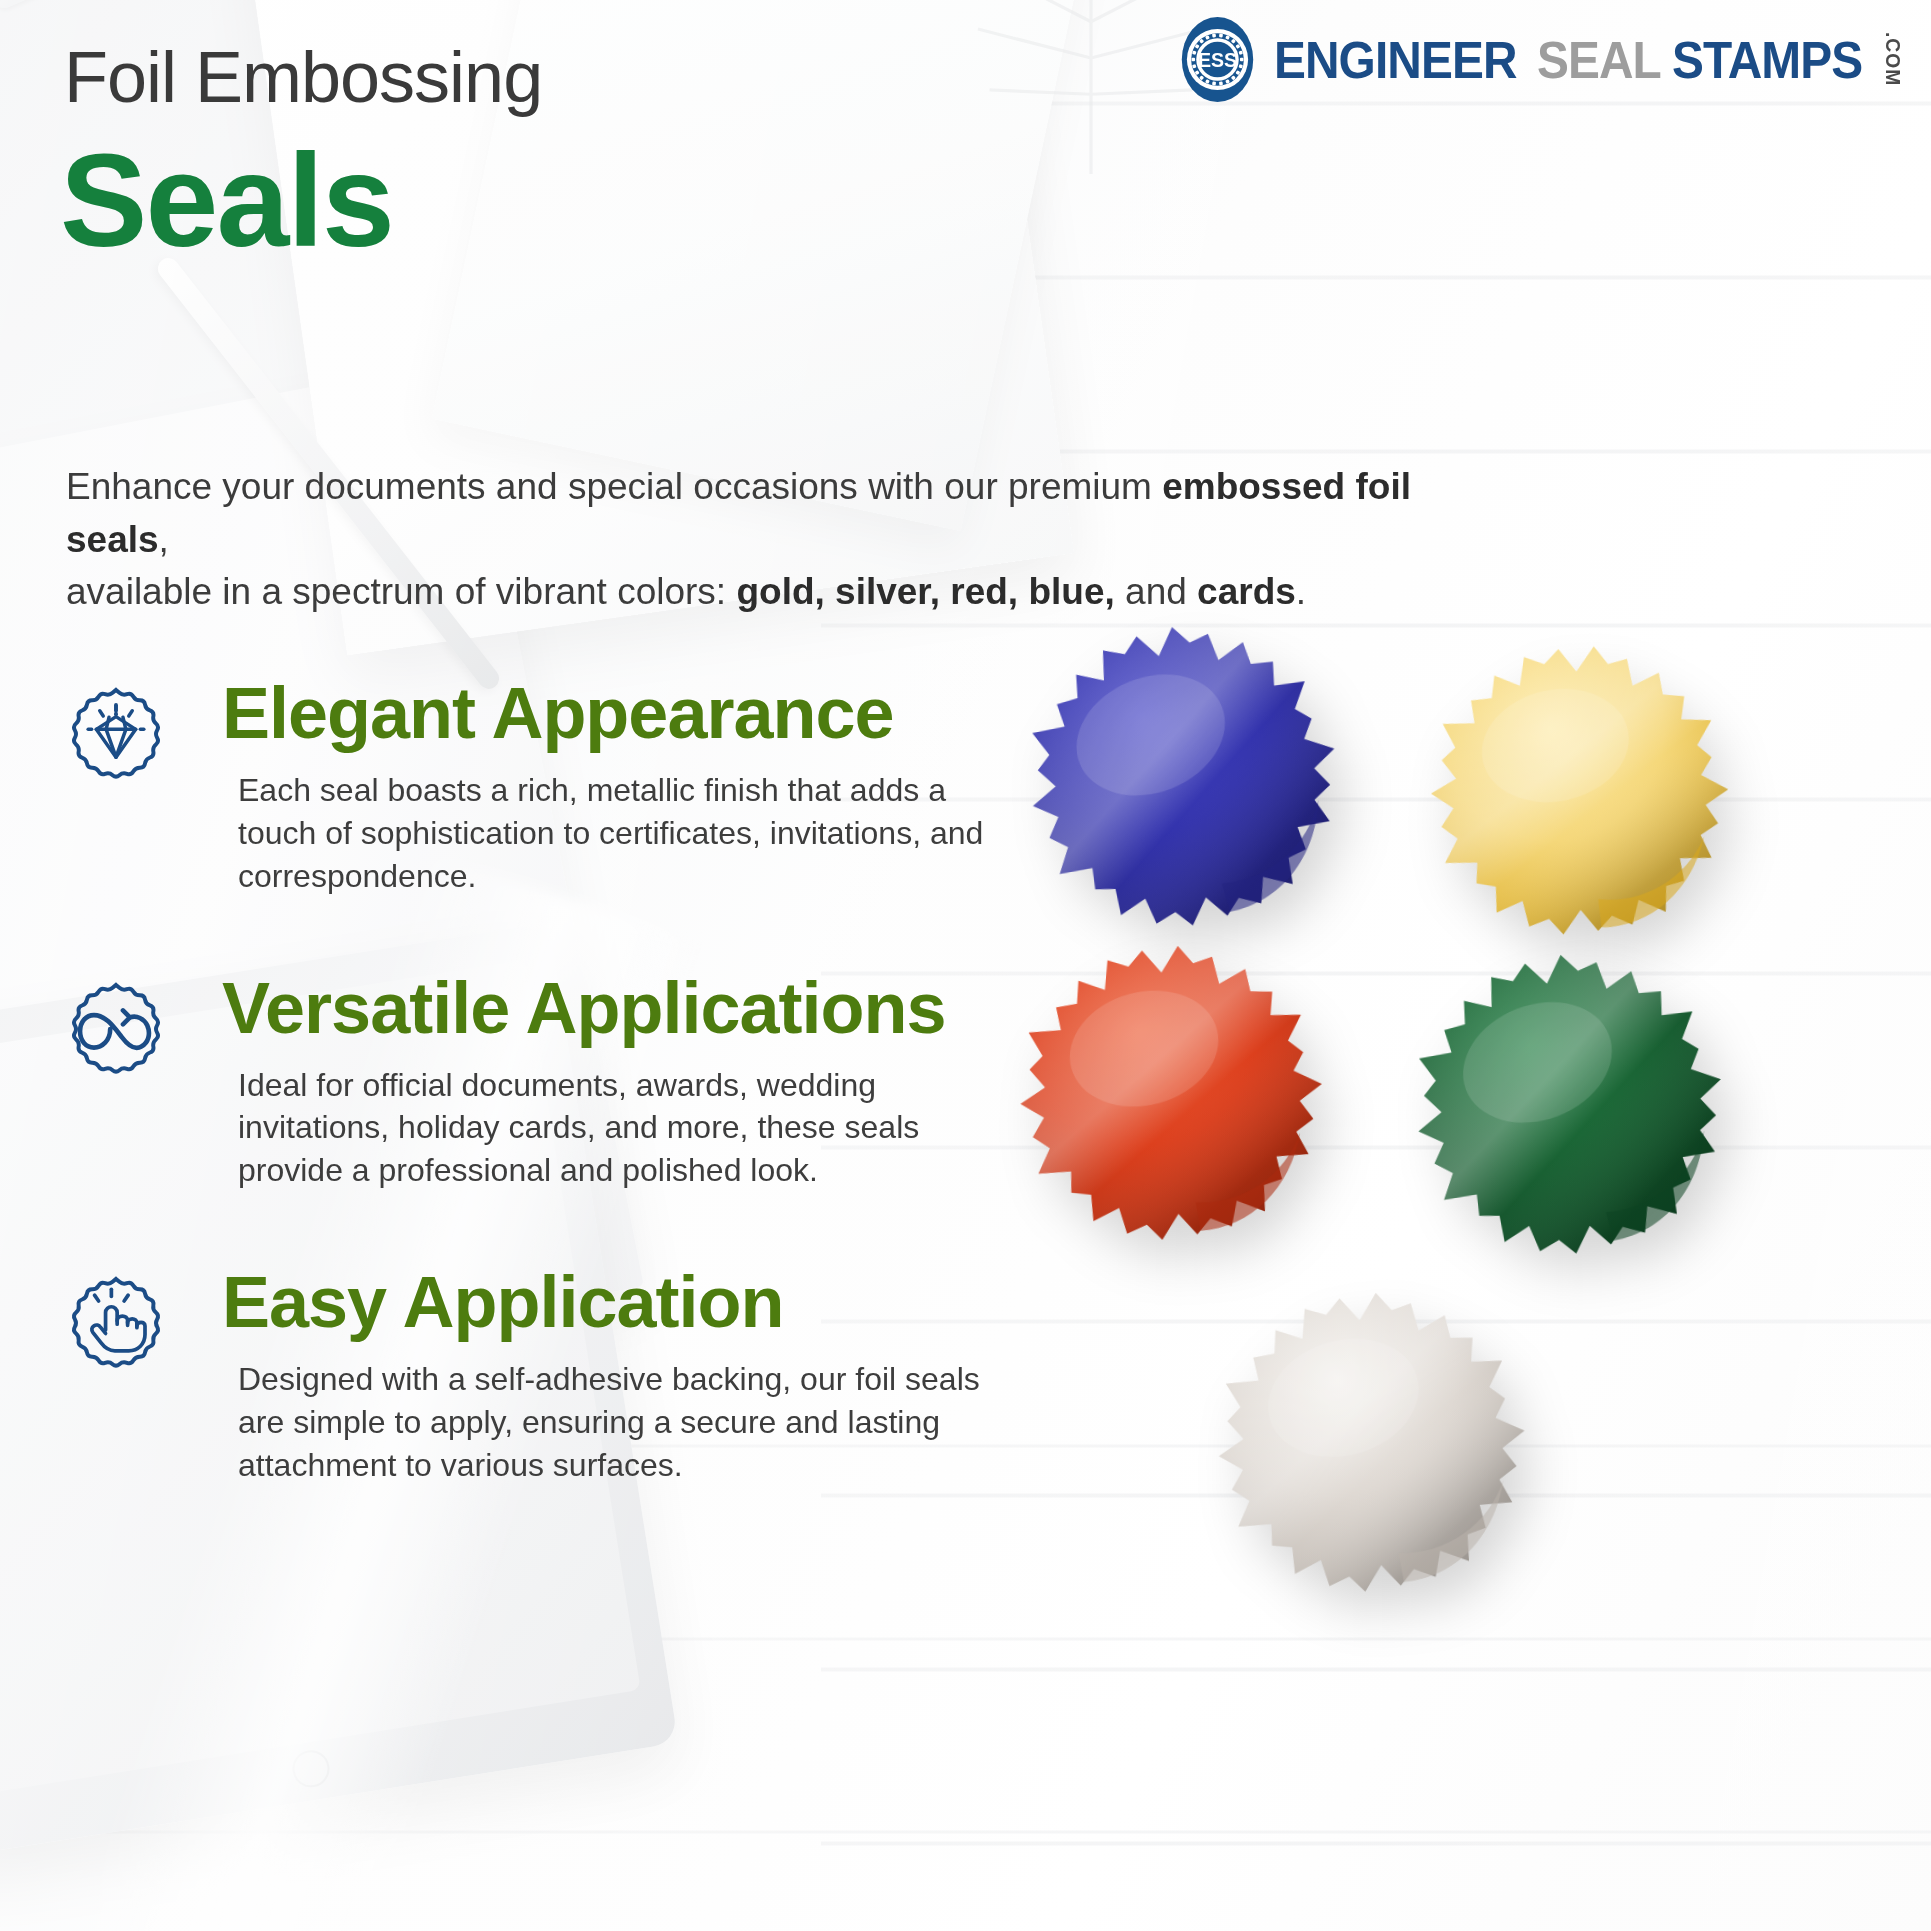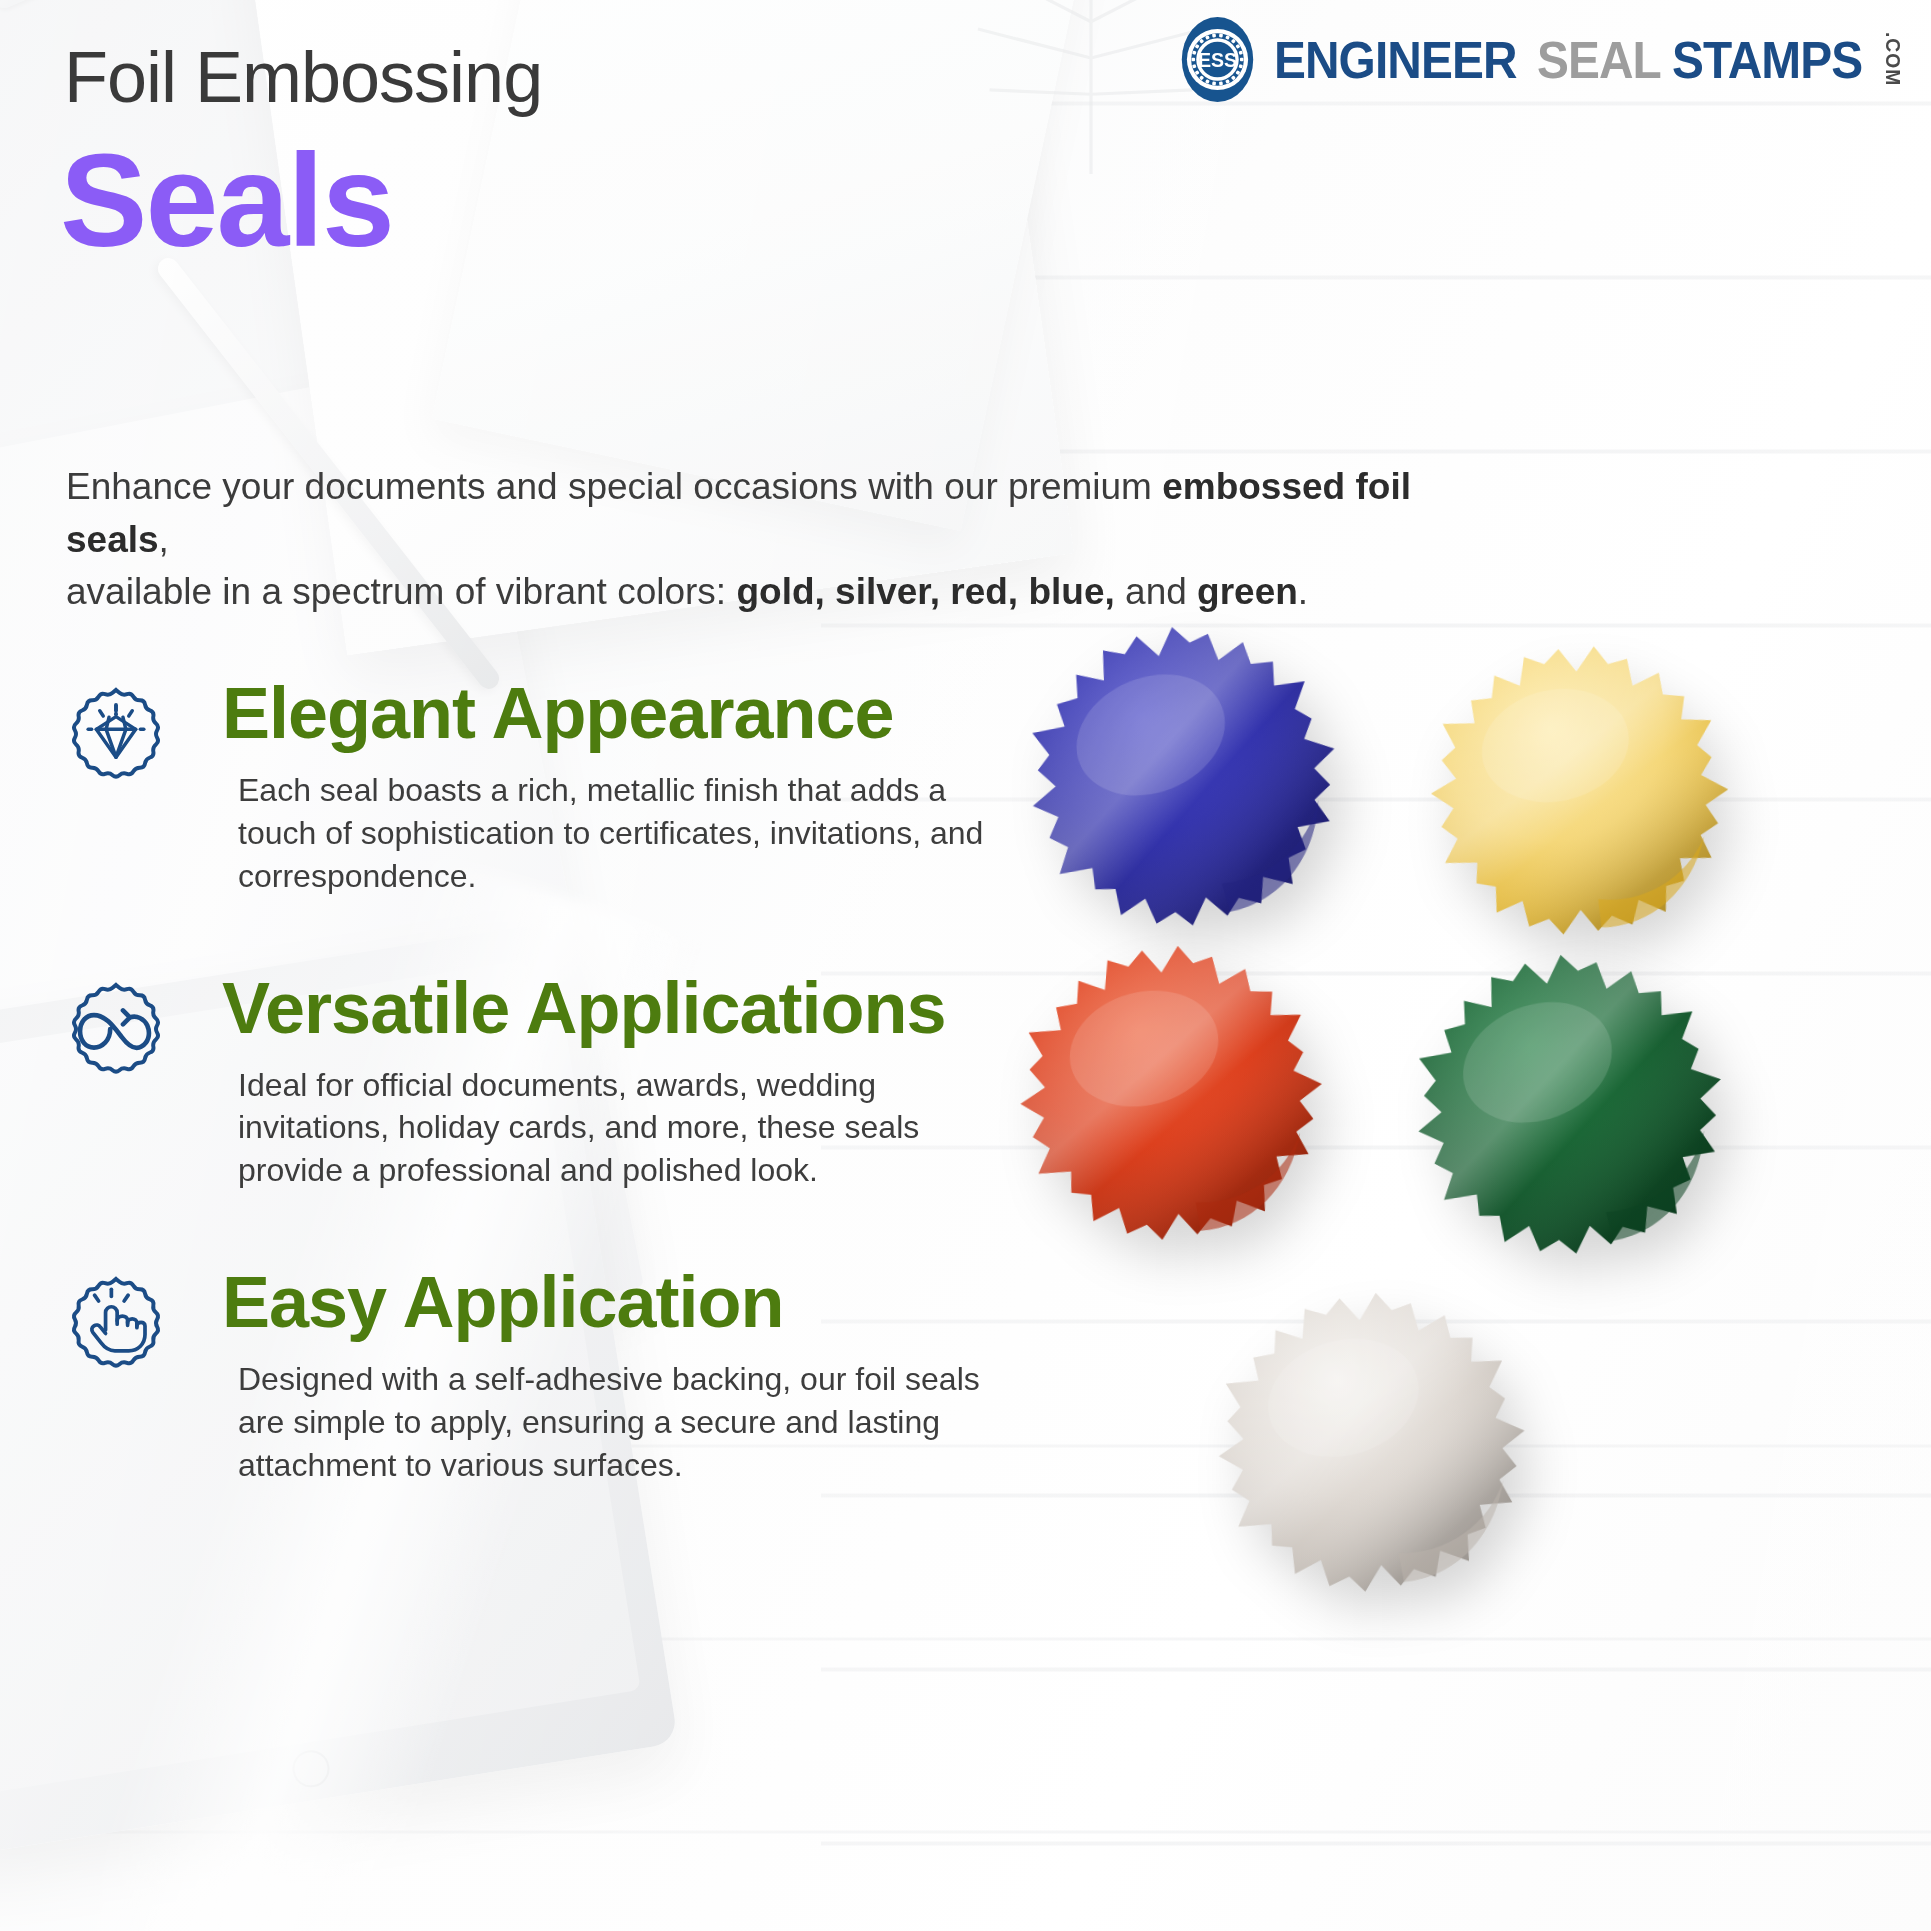--- a/index.html
+++ b/index.html
@@ -183,21 +183,21 @@
 
   
   .h-top{
     position:absolute;left:64px;top:41px;
     font-size:72px;font-weight:300;color:#3a3a3a;
     letter-spacing:-1px;line-height:1;
     white-space:nowrap;
   }
   .h-main{
     position:absolute;left:60px;top:135px;
-    font-size:131px;font-weight:bold;color:#8b5cf6;
+    font-size:131px;font-weight:bold;color:#15803d;
     letter-spacing:-1.9px;line-height:1;
   }
 
   
   .intro{
     position:absolute;left:66px;top:424px;
     width:1429px;
     font-size:37px;line-height:1.42;color:#3c3c3c;font-weight:300;
   }
   .intro b{font-weight:bold;color:#2c2c2c;}
@@ -386,21 +386,21 @@
         <span class="lw-c">STAMPS</span>
         <span class="lw-dot">.COM</span>
       </div>
     </div>
 
     <div class="h-top">Foil Embossing</div>
     <div class="h-main">Seals</div>
 
     <p class="intro">
       <span>Enhance your documents and special occasions with our premium </span><b>embossed foil seals</b><span>,</span><br>
-      <span>available in a spectrum of vibrant colors: </span><b>gold, silver, red, blue,</b><span> and </span><b>green</b><span>.</span>
+      <span>available in a spectrum of vibrant colors: </span><b>gold, silver, red, blue,</b><span> and </span><b>cards</b><span>.</span>
     </p>
 
     <div class="features">
 
       <div class="feature">
         <svg class="feature-icon" viewBox="0 0 100 100">
           <path class="scallop" fill="none" stroke="#1b4c86" stroke-width="3.4" d="M 50.00 12.00 Q 50.00 12.00 52.91 14.50 Q 55.82 17.01 59.41 15.65 Q 63.00 14.29 64.87 17.64 Q 66.75 20.99 70.59 20.94 Q 74.43 20.89 75.04 24.68 Q 75.66 28.47 79.29 29.73 Q 82.91 31.00 82.19 34.77 Q 81.48 38.54 84.45 40.97 Q 87.42 43.40 85.46 46.70 Q 83.50 50.00 85.46 53.30 Q 87.42 56.60 84.45 59.03 Q 81.48 61.46 82.19 65.23 Q 82.91 69.00 79.29 70.27 Q 75.66 71.53 75.04 75.32 Q 74.43 79.11 70.59 79.06 Q 66.75 79.01 64.87 82.36 Q 63.00 85.71 59.41 84.35 Q 55.82 82.99 52.91 85.50 Q 50.00 88.00 47.09 85.50 Q 44.18 82.99 40.59 84.35 Q 37.00 85.71 35.13 82.36 Q 33.25 79.01 29.41 79.06 Q 25.57 79.11 24.96 75.32 Q 24.34 71.53 20.71 70.27 Q 17.09 69.00 17.81 65.23 Q 18.52 61.46 15.55 59.03 Q 12.58 56.60 14.54 53.30 Q 16.50 50.00 14.54 46.70 Q 12.58 43.40 15.55 40.97 Q 18.52 38.54 17.81 34.77 Q 17.09 31.00 20.71 29.73 Q 24.34 28.47 24.96 24.68 Q 25.57 20.89 29.41 20.94 Q 33.25 20.99 35.13 17.64 Q 37.00 14.29 40.59 15.65 Q 44.18 17.01 47.09 14.50 Z"></path>
           <g fill="none" stroke="#1b4c86" stroke-width="3" stroke-linecap="round" stroke-linejoin="round">
             <path d="M33 46 L50 35 L67 46 L50 70 Z"></path>
             <path d="M33 46 H67"></path>

